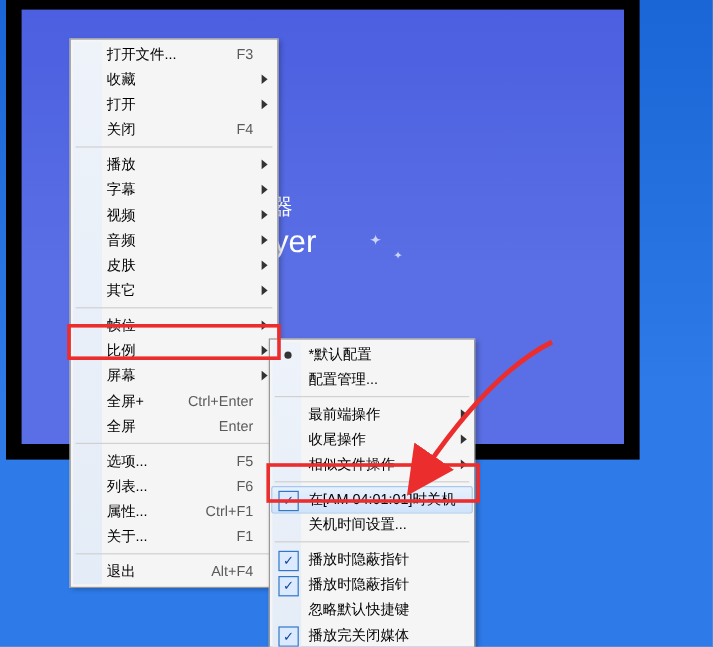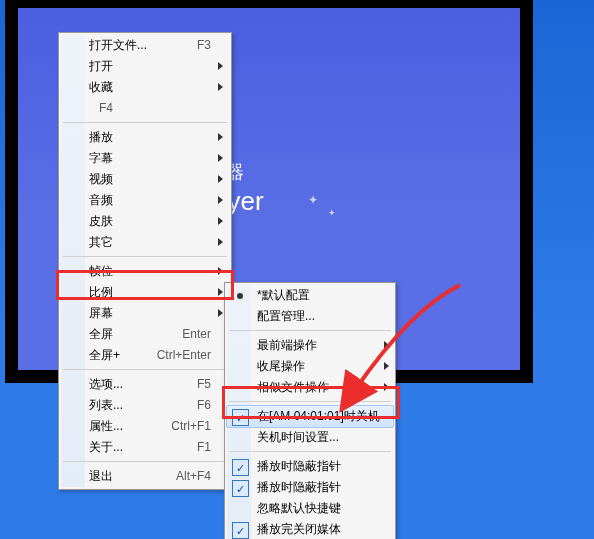--- a/index.html
+++ b/index.html
@@ -159,28 +159,29 @@
 </div>
 
 <div class="menu main-menu" id="main-menu">
   <div class="iconbar"></div>
   <div class="menu-inner" id="main-menu-inner">
       <div class="menu-row">
         <span class="label">打开文件...</span>
         <span class="shortcut">F3</span>
       </div>
       <div class="menu-row">
+        <span class="label">收藏</span>
+        <span class="sub-arrow"></span>
+      </div>
+      <div class="menu-row">
         <span class="label">打开</span>
         <span class="sub-arrow"></span>
       </div>
       <div class="menu-row">
-        <span class="label">收藏</span>
-        <span class="sub-arrow"></span>
-      </div>
-      <div class="menu-row">
+        <span class="label">关闭</span>
         <span class="shortcut">F4</span>
       </div>
       <div class="menu-sep"></div>
       <div class="menu-row">
         <span class="label">播放</span>
         <span class="sub-arrow"></span>
       </div>
       <div class="menu-row">
         <span class="label">字幕</span>
         <span class="sub-arrow"></span>
@@ -206,28 +207,28 @@
         <span class="label">帧位</span>
         <span class="sub-arrow"></span>
       </div>
       <div class="menu-row">
         <span class="label">比例</span>
         <span class="sub-arrow"></span>
       </div>
       <div class="menu-row">
         <span class="label">屏幕</span>
         <span class="sub-arrow"></span>
+      </div>
+      <div class="menu-row">
+        <span class="label">全屏+</span>
+        <span class="shortcut">Ctrl+Enter</span>
       </div>
       <div class="menu-row">
         <span class="label">全屏</span>
         <span class="shortcut">Enter</span>
-      </div>
-      <div class="menu-row">
-        <span class="label">全屏+</span>
-        <span class="shortcut">Ctrl+Enter</span>
       </div>
       <div class="menu-sep"></div>
       <div class="menu-row">
         <span class="label">选项...</span>
         <span class="shortcut">F5</span>
       </div>
       <div class="menu-row">
         <span class="label">列表...</span>
         <span class="shortcut">F6</span>
       </div>

